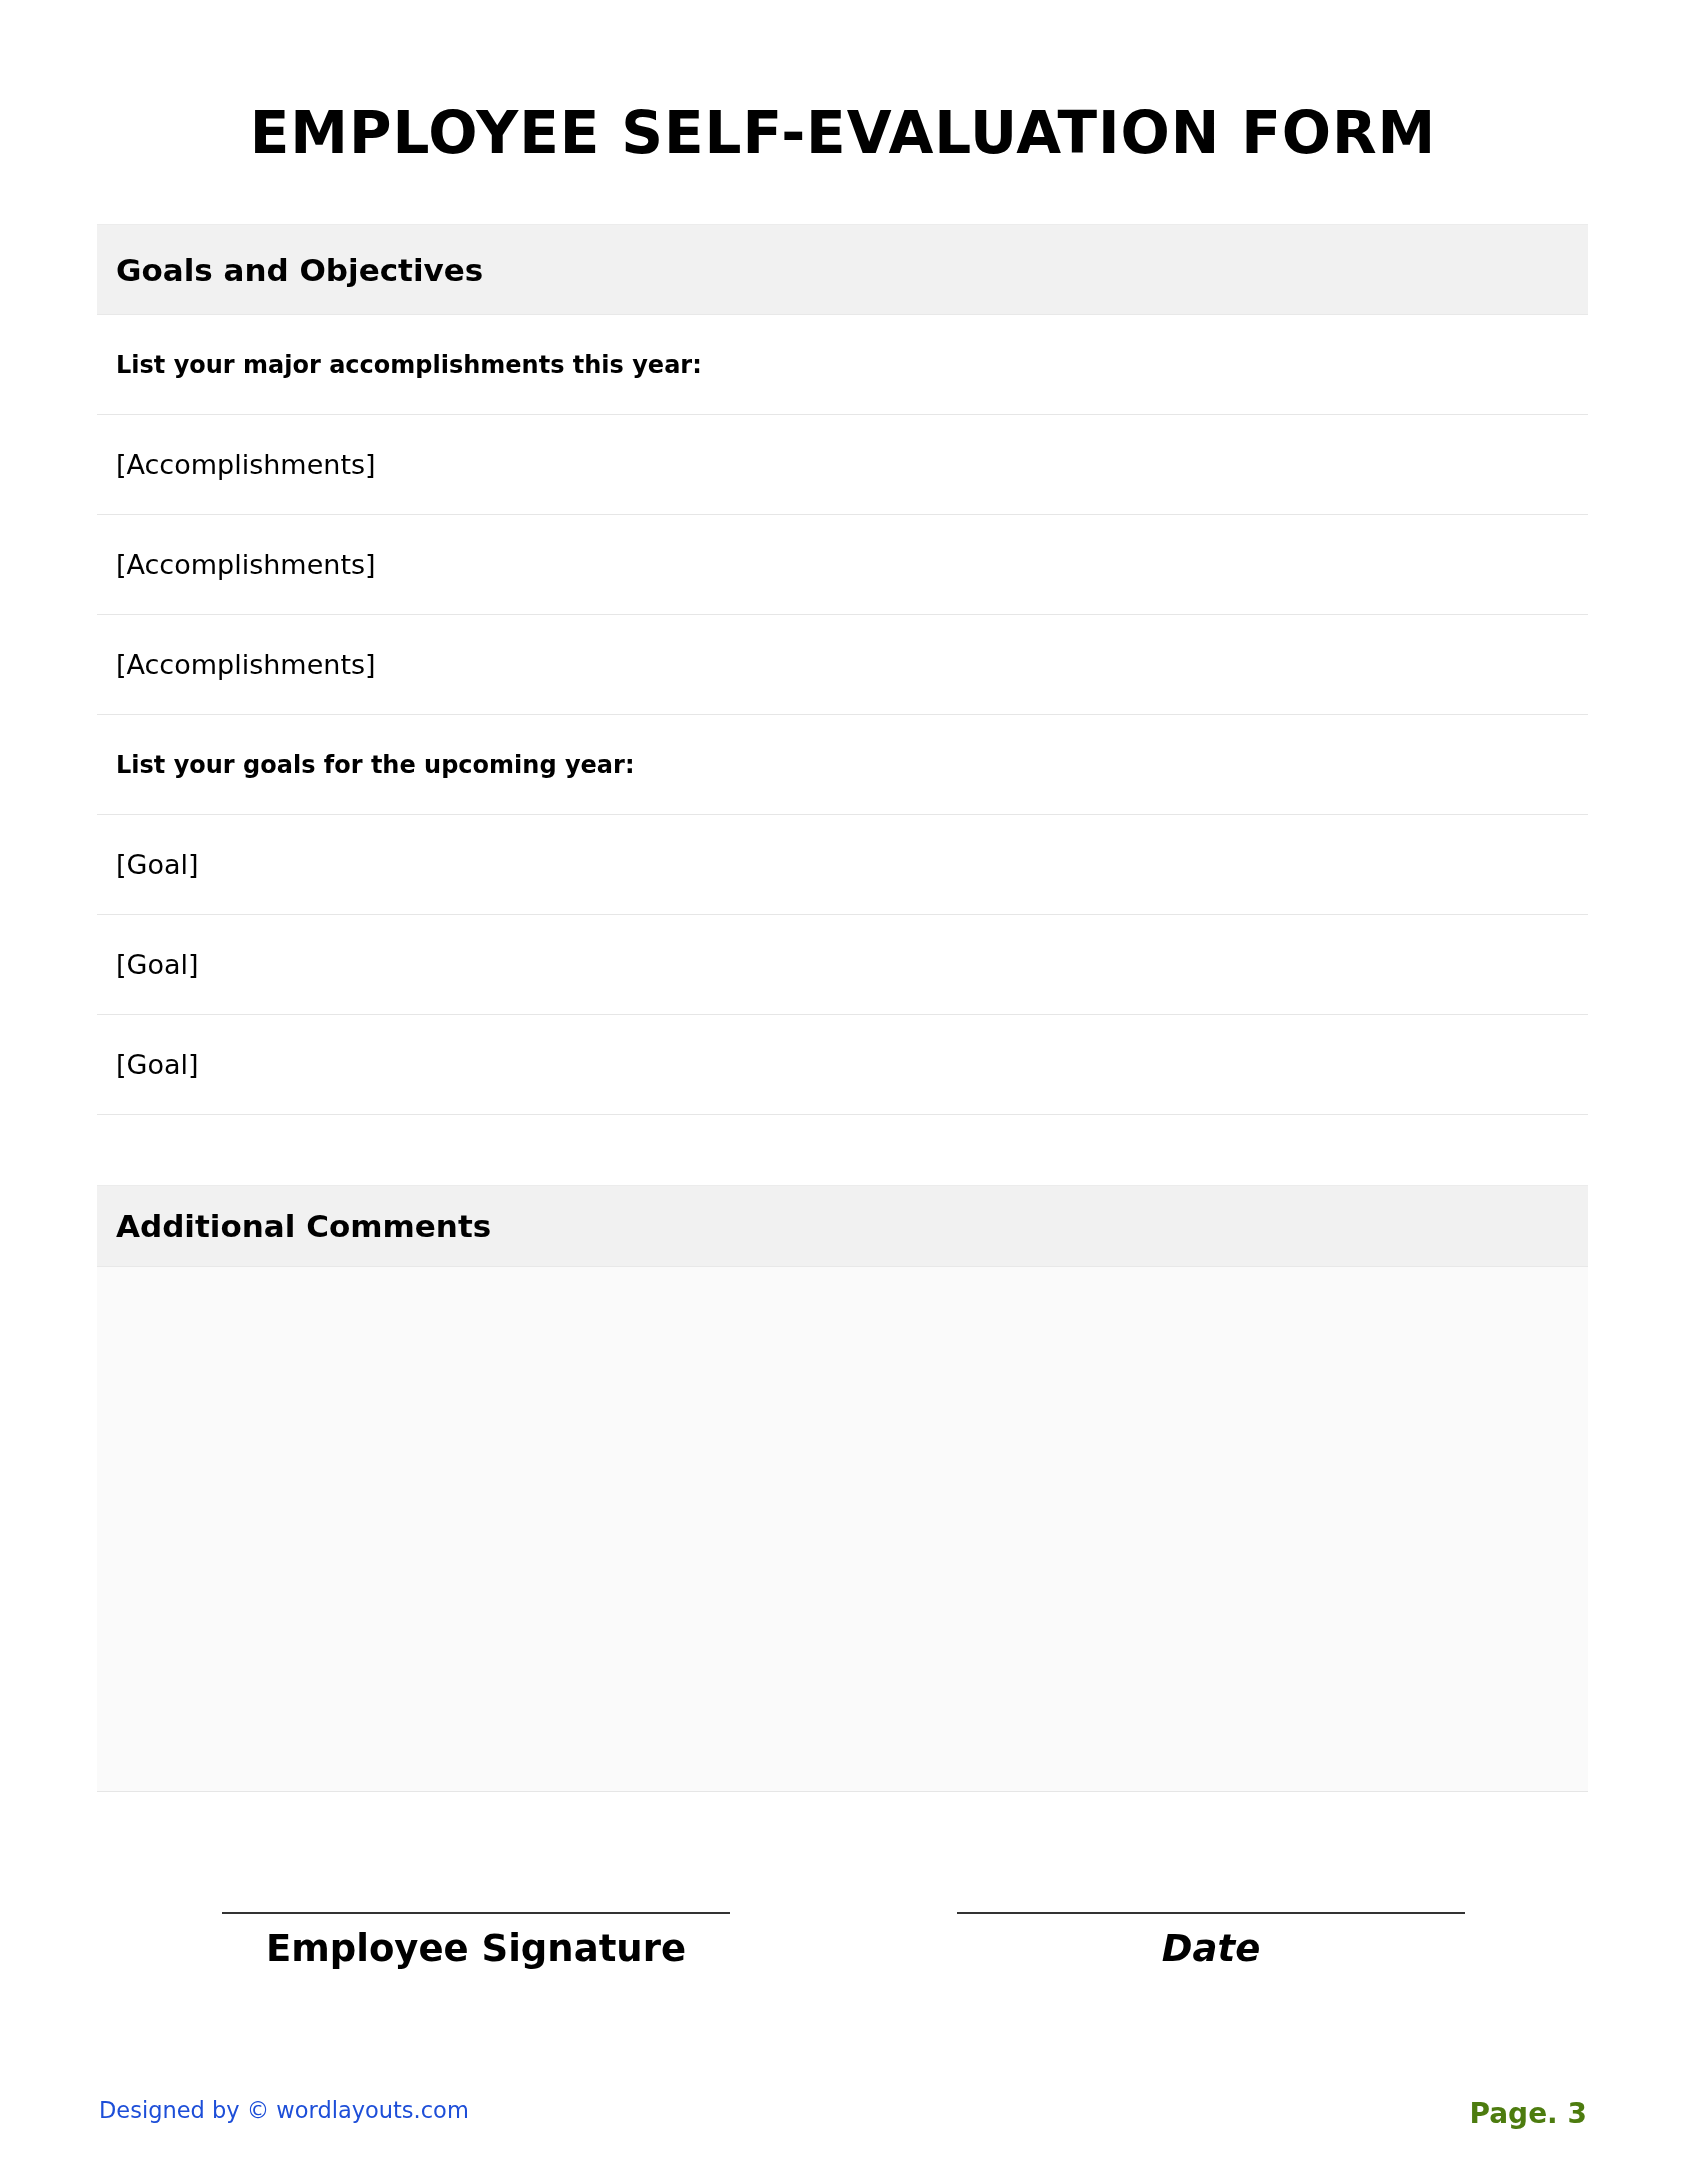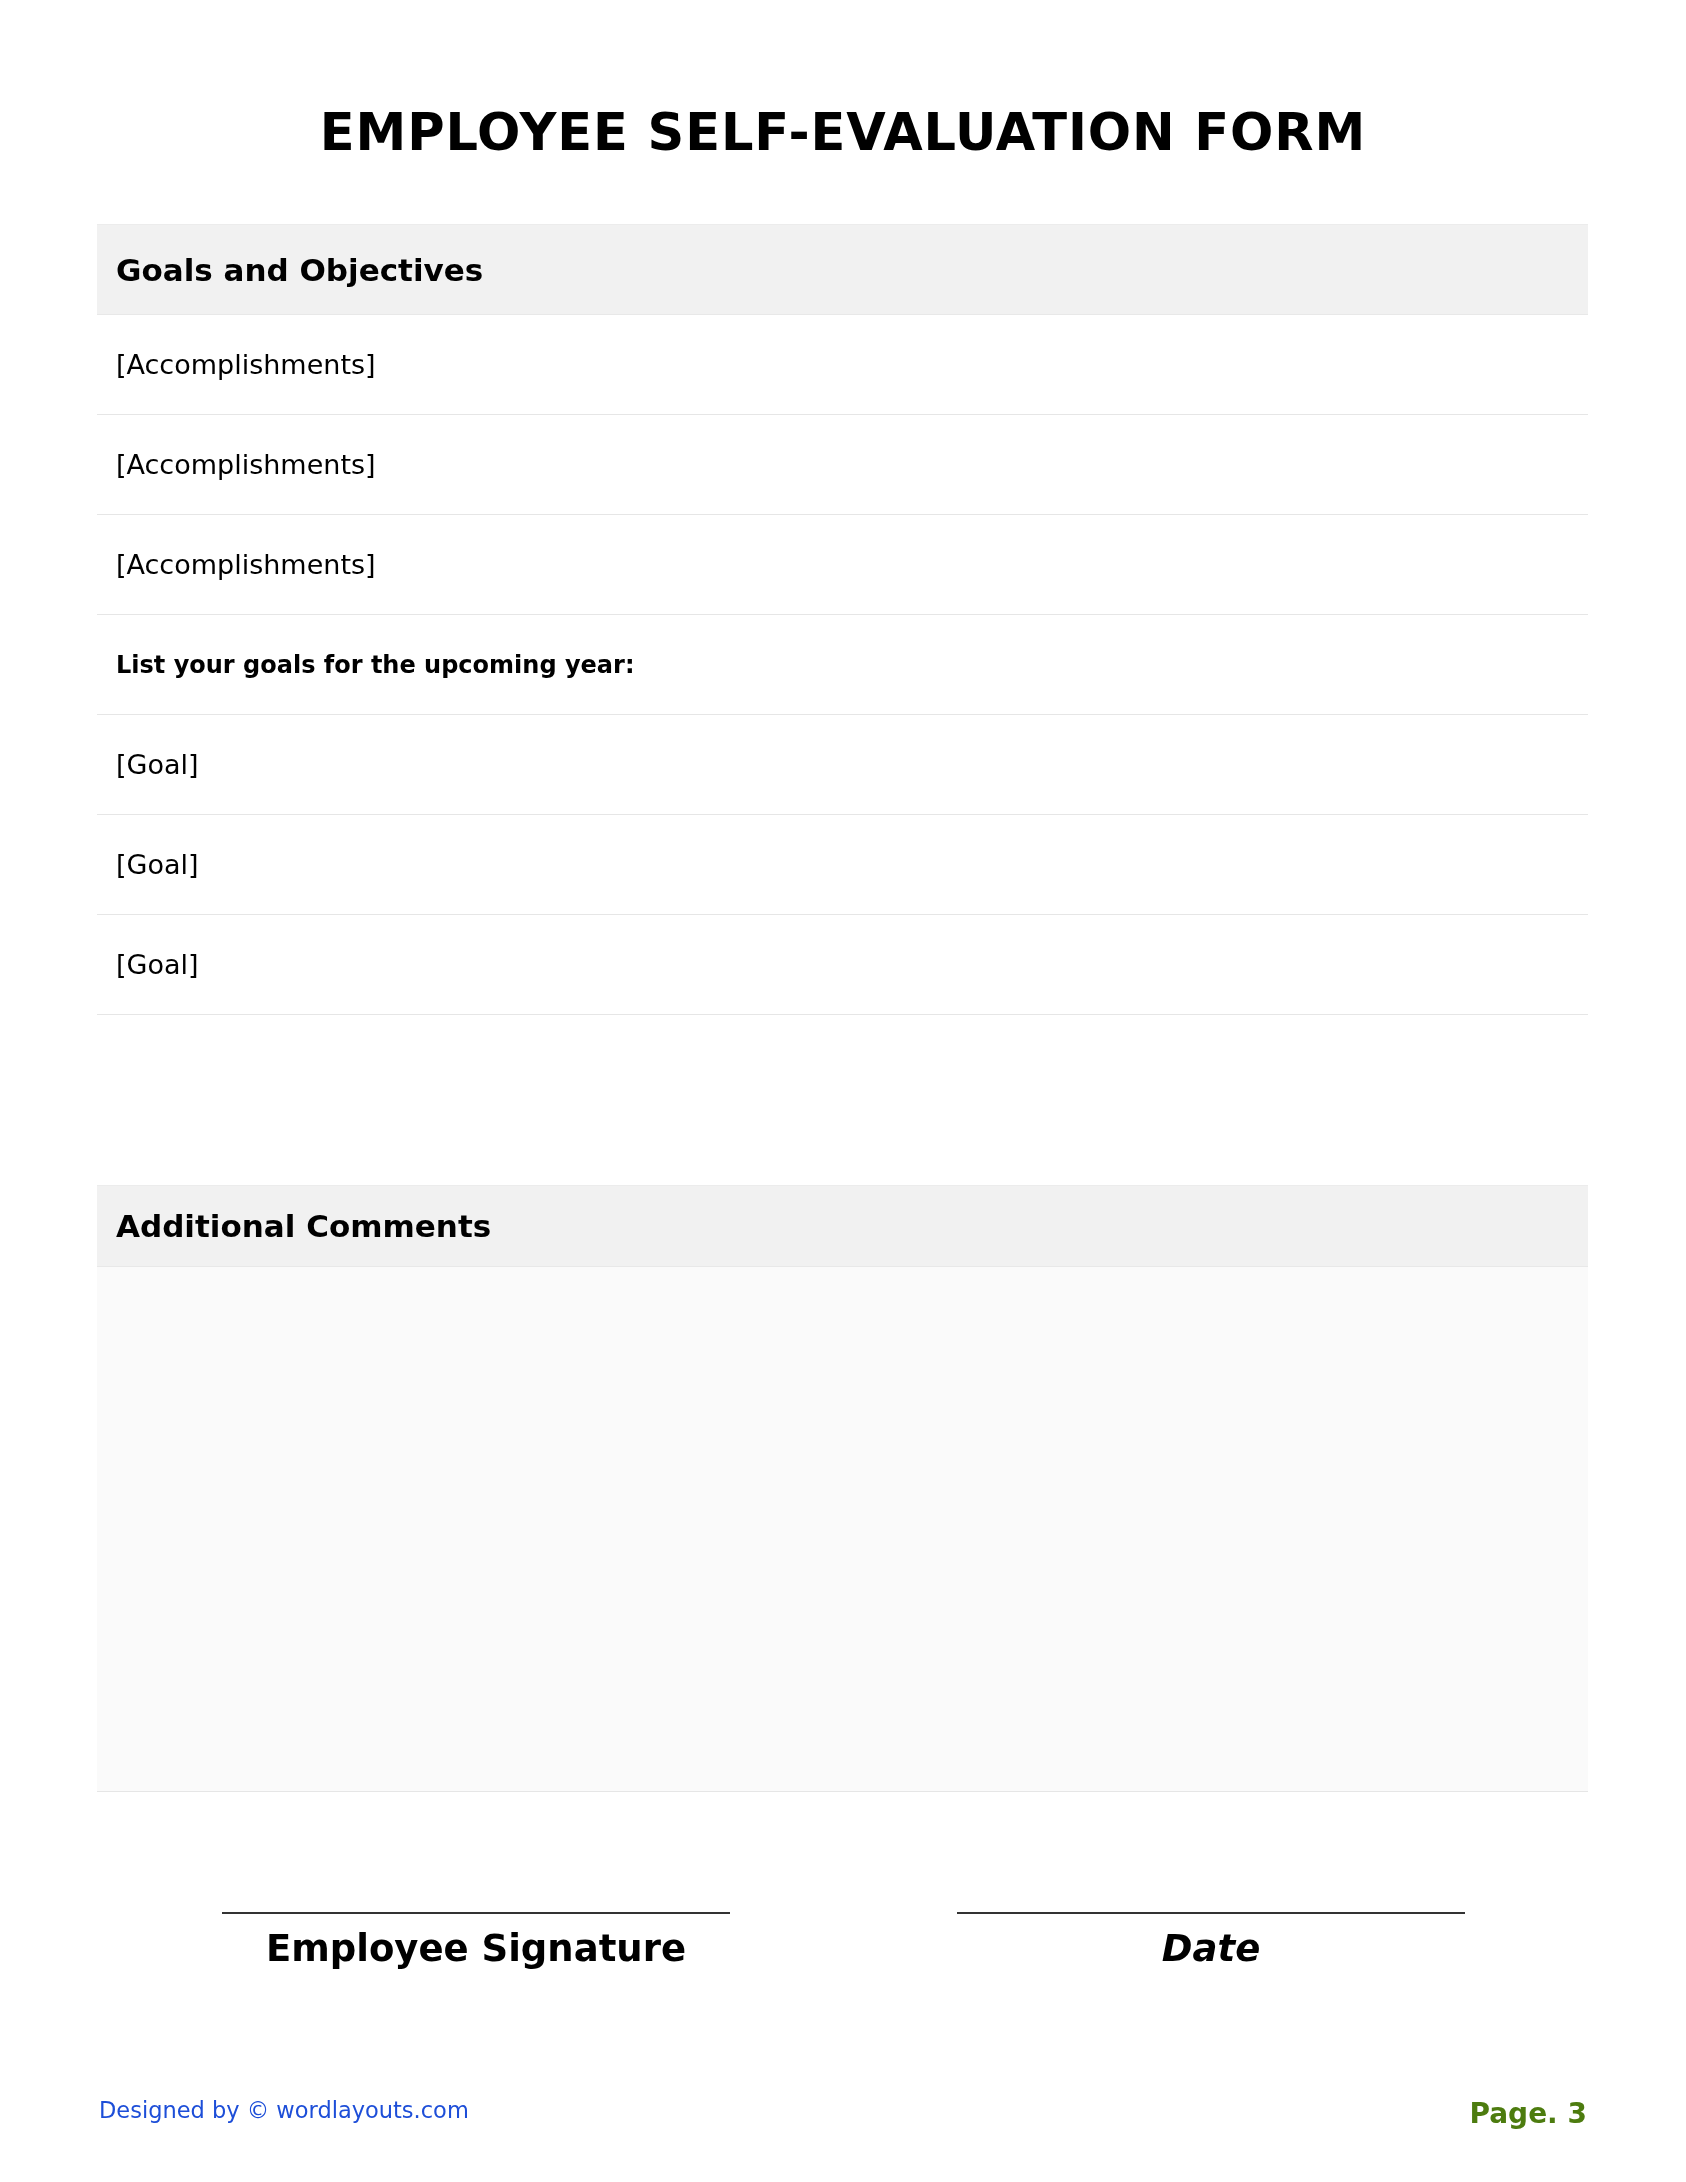--- a/index.html
+++ b/index.html
@@ -2,21 +2,21 @@
 <html style="font-size:15px"><head>
   <meta charset="utf-8">
   <style>
     html, body { margin: 0; padding: 0; background: #ffffff; }
     body {
       width: 1686px; height: 2182px; position: relative; overflow: hidden;
       font-family: "DejaVu Sans", "Liberation Sans", sans-serif; color: #000;
     }
     .title {
       position: absolute; left: 0; width: 1686px; top: 103px;
-      text-align: center; font-weight: bold; font-size: 51px; letter-spacing: 0.9px;
+      text-align: center; font-weight: bold; font-size: 58px; letter-spacing: 0.9px;
       line-height: 60px; color: #000;
     }
     .section { position: absolute; left: 97px; width: 1491px; }
     .section-head {
       background: #f1f1f1; border-top: 1.9px solid #ececec; border-bottom: 1.9px solid #e8e8e8;
       box-sizing: border-box; display: flex; align-items: center; padding-left: 19px;
       font-weight: bold; font-size: 31px;
     }
     .row {
       box-sizing: border-box; height: 100px; border-bottom: 1.9px solid #e6e6e6;
@@ -39,20 +39,21 @@
       position: absolute; right: 99px; top: 2097px; font-size: 28px; font-weight: bold; color: #4d7c0f;
     }
   </style>
 </head>
 <body>
 
 <div class="title">EMPLOYEE SELF-EVALUATION FORM</div>
 
 <div class="section" style="top:224px;">
   <div class="section-head" style="height:91px;">Goals and Objectives</div>
+  <div class="row sub">List your major accomplishments this year:</div>
   <div class="row val">[Accomplishments]</div>
   <div class="row val">[Accomplishments]</div>
   <div class="row val">[Accomplishments]</div>
   <div class="row sub">List your goals for the upcoming year:</div>
   <div class="row val">[Goal]</div>
   <div class="row val">[Goal]</div>
   <div class="row val">[Goal]</div>
 </div>
 
 <div class="section" style="top:1185px;">

